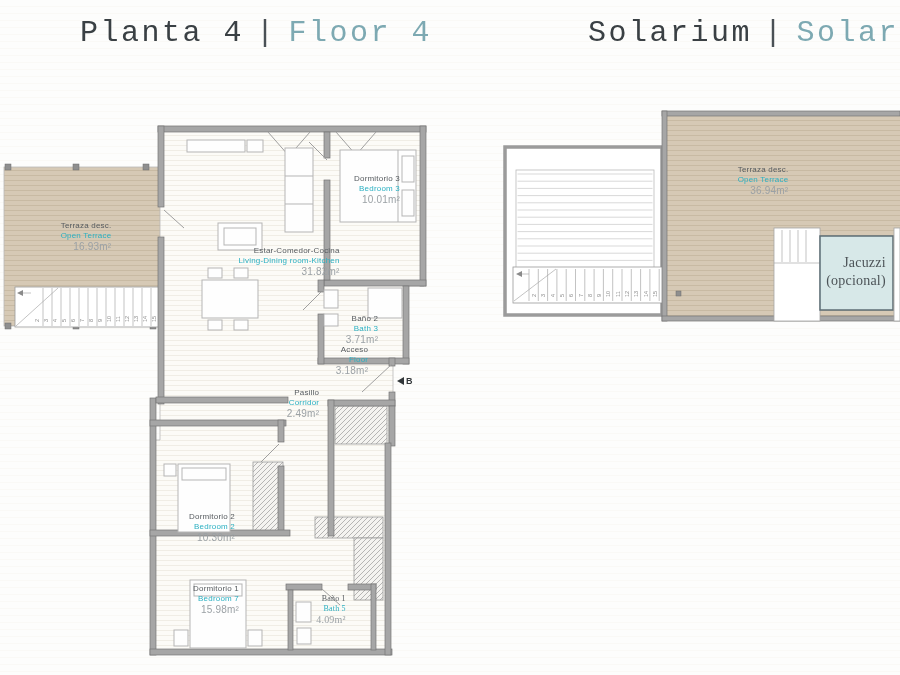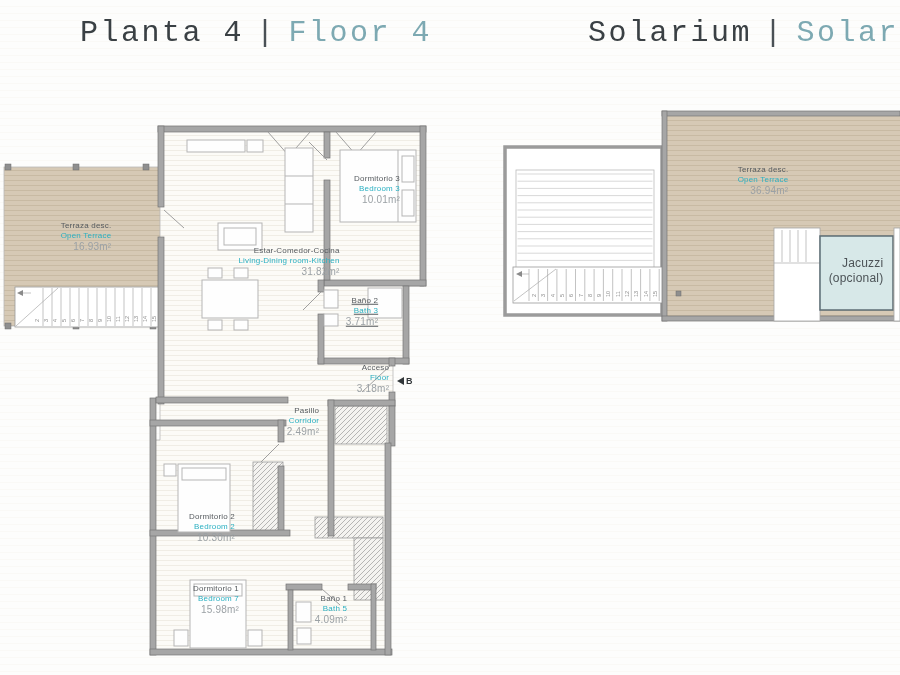--- a/index.html
+++ b/index.html
@@ -17,21 +17,21 @@
   .sheet-title .sep{margin:0 12px;color:#4a5055;}
   .sheet-title .alt{color:#7da9b2;}
   #title-floor4{left:80px;}
   #title-solarium{left:588px;}
   .room-label{
     position:absolute;transform:translate(-50%,-50%);text-align:right;
     font-size:8px;line-height:1.25;color:#565b5f;letter-spacing:.2px;white-space:nowrap;
   }
   .room-label .en{color:#2bb0c2;}
   .room-label .area{font-size:10px;color:#9ba1a5;}
-  .jacuzzi-label{color:#4c5357;font-size:12px;}
+  .jacuzzi-label{color:#4c5357;font-size:14px;font-family:Liberation Serif, serif;}
   .entrance{
     position:absolute;display:flex;align-items:center;gap:2px;
     font-size:9px;font-weight:bold;color:#33383b;
   }
   .entrance .tri{
     width:0;height:0;display:inline-block;
     border-top:4px solid transparent;border-bottom:4px solid transparent;
     border-right:7px solid #33383b;
   }
   svg{position:absolute;left:0;top:0;}
@@ -289,46 +289,46 @@
   <div class="room-label" style="left:245px;top:262px;margin-left:44px;">
     <div class="es">Estar-Comedor-Cocina</div>
     <div class="en">Living-Dining room-Kitchen</div>
     <div class="area">31.82m²</div>
   </div>
   <div class="room-label" style="left:377px;top:190px;">
     <div class="es">Dormitorio 3</div>
     <div class="en">Bedroom 3</div>
     <div class="area">10.01m²</div>
   </div>
-  <div class="room-label" style="left:362px;top:312px;text-decoration:underline;">
+  <div class="room-label" style="left:362px;top:330px;">
     <div class="es">Baño 2</div>
     <div class="en">Bath 3</div>
     <div class="area">3.71m²</div>
   </div>
-  <div class="room-label" style="left:352px;top:379px;margin-left:21px;">
+  <div class="room-label" style="left:352px;top:361px;">
     <div class="es">Acceso</div>
     <div class="en">Floor</div>
     <div class="area">3.18m²</div>
   </div>
-  <div class="room-label" style="left:303px;top:422px;">
+  <div class="room-label" style="left:303px;top:404px;">
     <div class="es">Pasillo</div>
     <div class="en">Corridor</div>
     <div class="area">2.49m²</div>
   </div>
   <div class="room-label" style="left:212px;top:489px;margin-top:39px;">
     <div class="es">Dormitorio 2</div>
     <div class="en">Bedroom 2</div>
     <div class="area">10.30m²</div>
   </div>
   <div class="room-label" style="left:216px;top:600px;">
     <div class="es">Dormitorio 1</div>
     <div class="en">Bedroom 7</div>
     <div class="area">15.98m²</div>
   </div>
-  <div class="room-label" style="left:331px;top:610px;">
+  <div class="room-label" style="left:331px;top:610px;font-family:Liberation Serif, serif;">
     <div class="es">Baño 1</div>
     <div class="en">Bath 5</div>
     <div class="area">4.09m²</div>
   </div>
   <div class="room-label" style="left:763px;top:181px;">
     <div class="es">Terraza desc.</div>
     <div class="en">Open Terrace</div>
     <div class="area">36.94m²</div>
   </div>
   <div class="room-label jacuzzi-label" style="left:856px;top:271px;">

